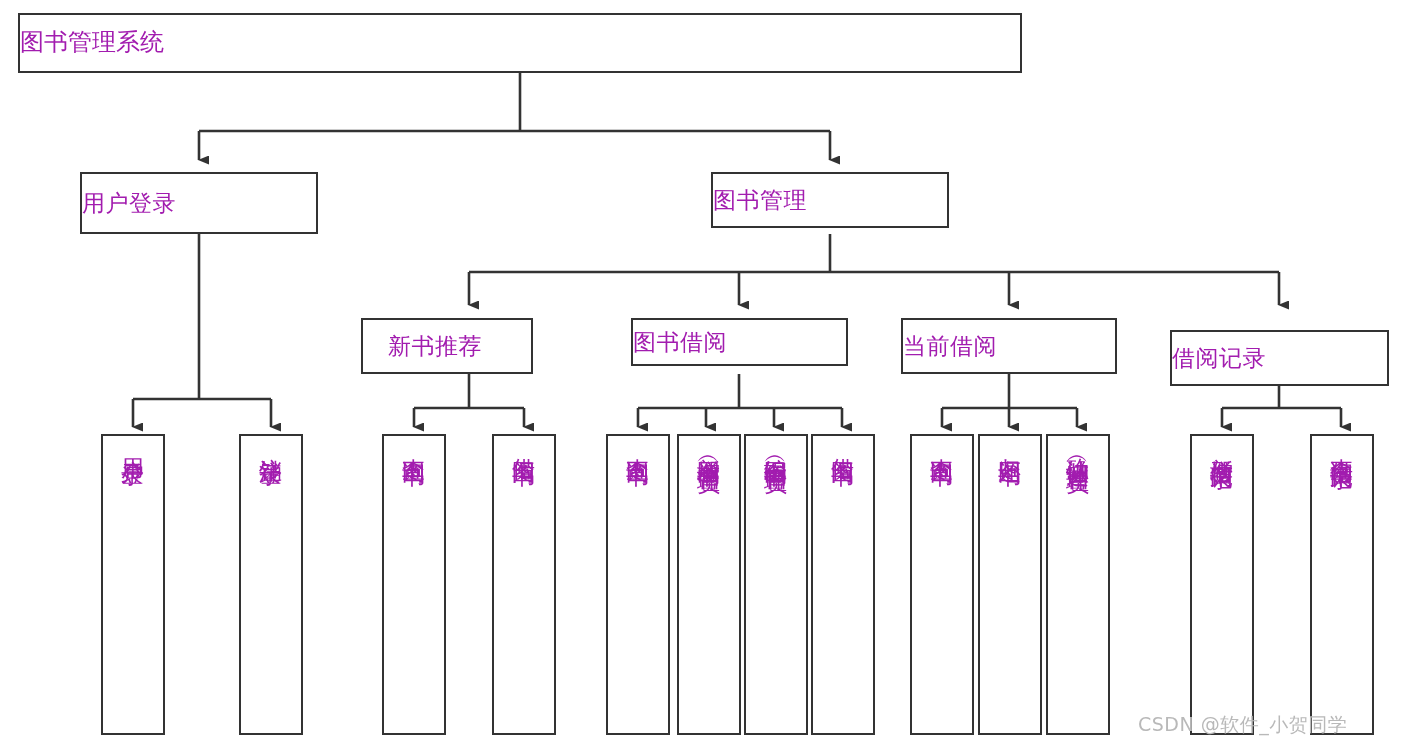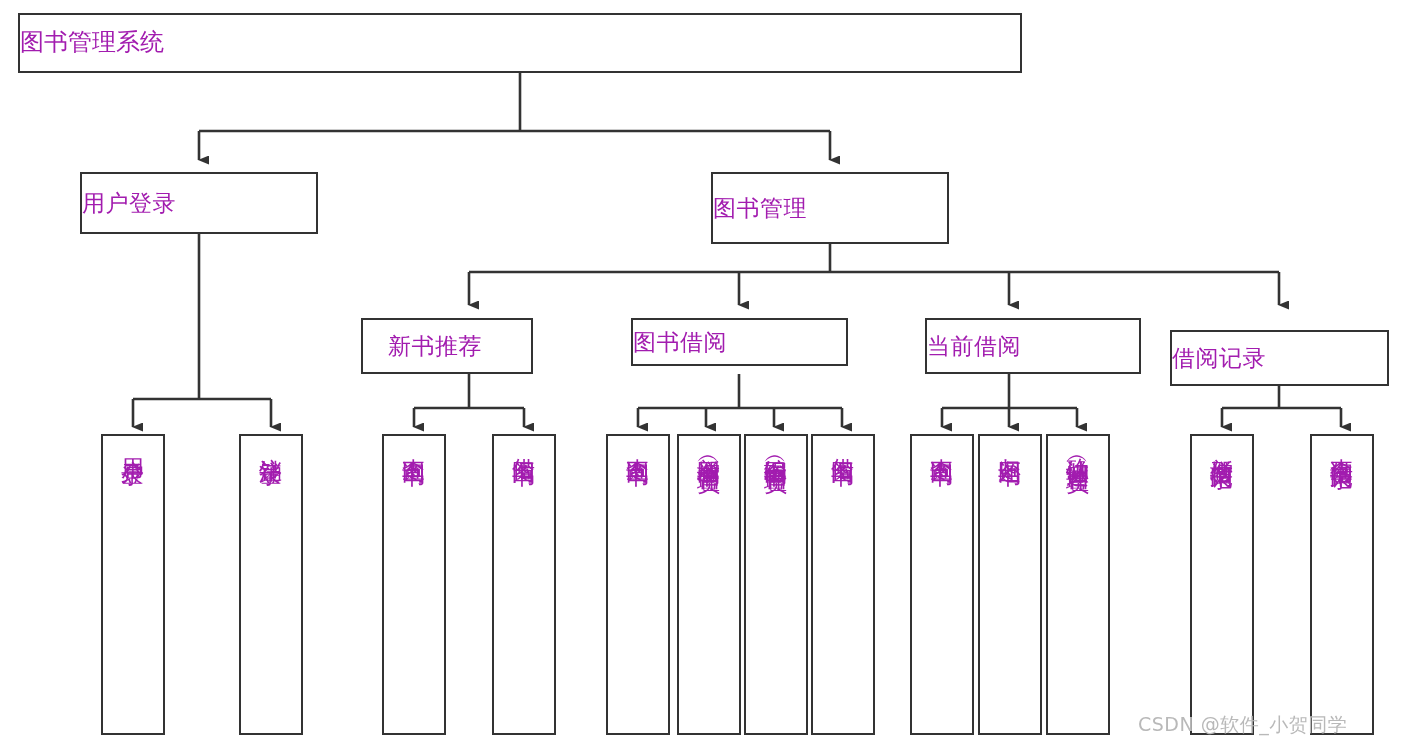--- a/index.html
+++ b/index.html
@@ -122,31 +122,31 @@
     </g>
   </svg>
 
   <div class="node root" style="left:18px; top:13px; width:1004px; height:60px;">
     <span>图书管理系统</span>
   </div>
 
   <div class="node h" style="left:80px; top:172px; width:238px; height:62px;">
     <span>用户登录</span>
   </div>
-  <div class="node h" style="left:711px; top:172px; width:238px; height:72px;">
+  <div class="node h" style="left:711px; top:172px; width:238px; height:56px;">
     <span>图书管理</span>
   </div>
 
   <div class="node h" style="left:361px; top:318px; width:172px; height:56px;padding-left:25px;">
     <span>新书推荐</span>
   </div>
   <div class="node h" style="left:631px; top:318px; width:217px; height:48px;">
     <span>图书借阅</span>
   </div>
-  <div class="node h" style="left:925px; top:318px; width:216px; height:56px;">
+  <div class="node h" style="left:901px; top:318px; width:216px; height:56px;">
     <span>当前借阅</span>
   </div>
   <div class="node h" style="left:1170px; top:330px; width:219px; height:56px;">
     <span>借阅记录</span>
   </div>
 
   <div class="node v" style="left:101px; top:434px; width:64px; height:301px;">
     <span class="vtext">用户登录</span>
   </div>
   <div class="node v" style="left:239px; top:434px; width:64px; height:301px;">

